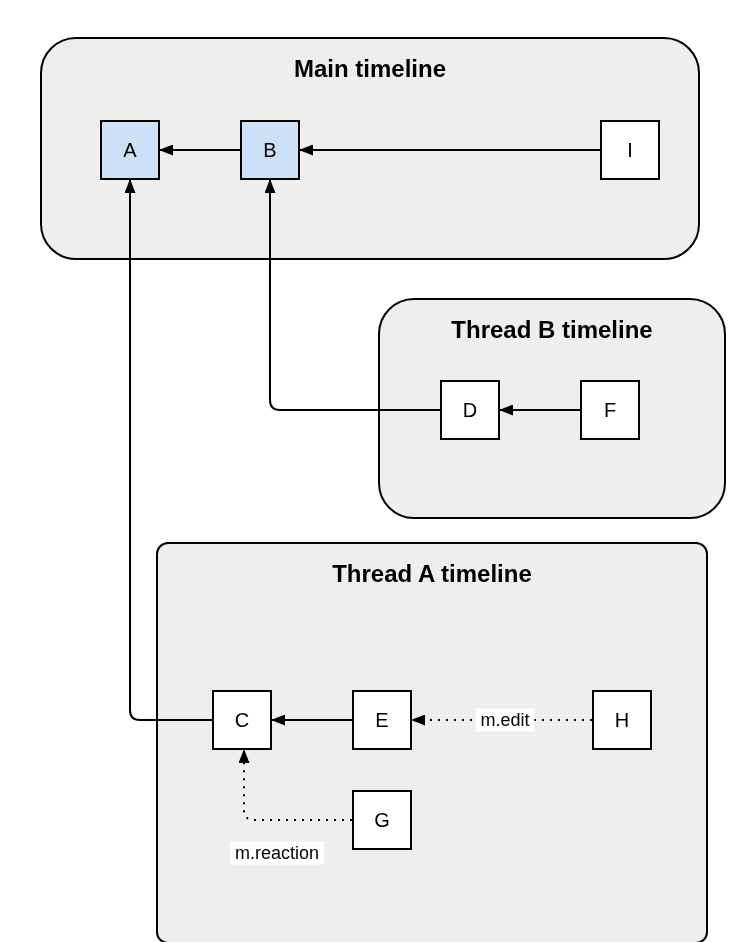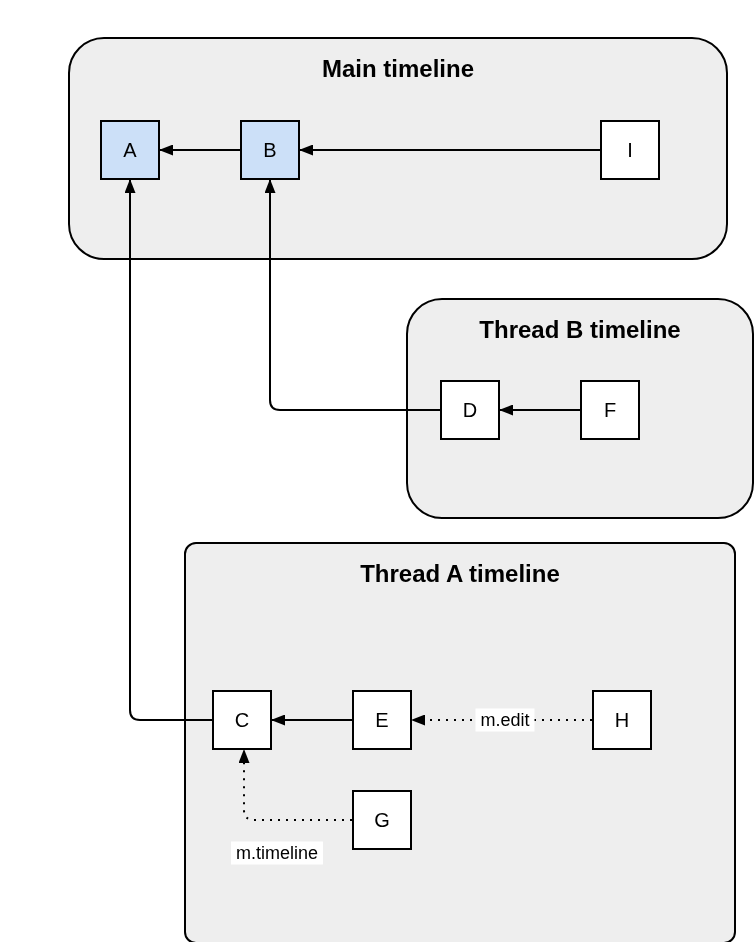--- a/index.html
+++ b/index.html
@@ -16,21 +16,20 @@
     background:var(--background);
     font-family:"Liberation Sans", sans-serif;
     overflow:hidden;
   }
   .tl-container{
     position:absolute;
     background:var(--container-fill);
     border:2px solid var(--stroke);
     border-radius:36px;
     box-sizing:border-box;
-    margin-left:28px;
   }
   .tl-title{
     position:absolute;
     top:16px;left:0;right:0;
     text-align:center;
     font-size:24px;
     font-weight:700;
     color:#000;
   }
   .node{
@@ -97,15 +96,15 @@
     <path class="edge" d="M600,150 L300,150" marker-end="url(#arrow)"></path>
     <path class="edge" d="M440,410 L280,410 Q270,410 270,400 L270,180" marker-end="url(#arrow)"></path>
     <path class="edge" d="M580,410 L500,410" marker-end="url(#arrow)"></path>
     <path class="edge" d="M212,720 L140,720 Q130,720 130,710 L130,180" marker-end="url(#arrow)"></path>
     <path class="edge" d="M352,720 L272,720" marker-end="url(#arrow)"></path>
     <path class="edge dotted" d="M592,720 L412,720" marker-end="url(#arrow)"></path>
     <path class="edge dotted" d="M352,820 L254,820 Q244,820 244,810 L244,750" marker-end="url(#arrow)"></path>
   </svg>
 
   <div class="edge-label" style="left:505px;top:720px">m.edit</div>
-  <div class="edge-label" style="left:277px;top:853px">m.timeline</div>
+  <div class="edge-label" style="left:277px;top:853px">m.reaction</div>
 
 </div>
 
 </body></html>

